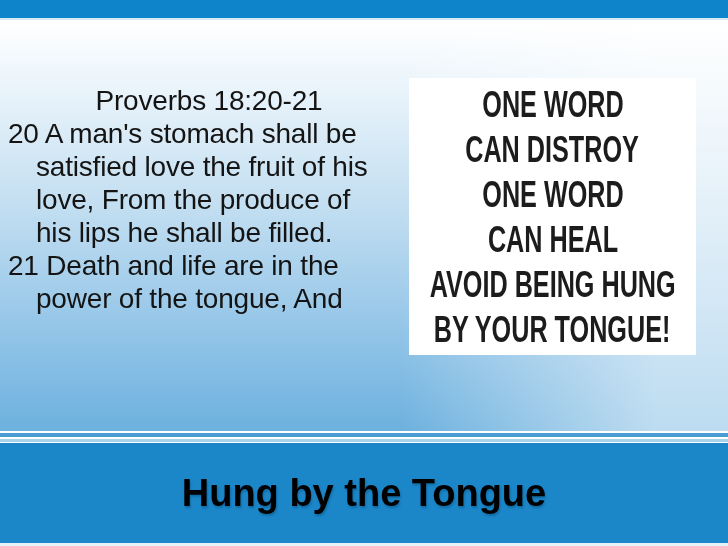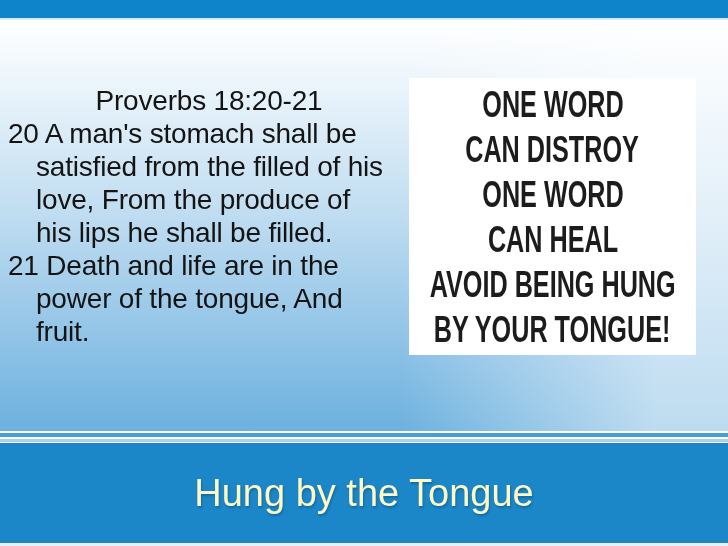--- a/index.html
+++ b/index.html
@@ -49,47 +49,46 @@
   .stripes .s2 { height: 4px; background: #4a9ed4; }
   .stripes .s3 { height: 2px; background: #ffffff; }
   .stripes .s4 { height: 3px; background: #a9d2ec; }
   .stripes .s5 { height: 1px; background: #ffffff; }
   .footer {
     position: absolute; left: 0; top: 443px; width: 100%; height: 100px;
     background: #1b86c8;
     display: flex; align-items: center; justify-content: center;
   }
   .footer-title {
-    color: #fef9c3;
-    font-weight: normal;
+    color: #000000;
+    font-weight: bold;
     font-size: 38px;
     letter-spacing: 0;
     text-shadow: 1px 2px 2px rgba(0, 60, 100, 0.35);
   }
   .bottom-strip {
     position: absolute; left: 0; top: 543px; width: 100%; height: 3px;
     background: #e6f1f8;
   }
 </style>
 </head>
 <body>
 
 <div class="slide">
 
   <div class="topbar"></div>
 
   <div class="scripture">
     <div class="title">Proverbs 18:20-21</div>
     <div class="line">20 A man's stomach shall be</div>
-    <div class="line cont">satisfied from the filled of his</div>
+    <div class="line cont">satisfied love the fruit of his</div>
     <div class="line cont">love, From the produce of</div>
     <div class="line cont">his lips he shall be filled.</div>
     <div class="line">21 Death and life are in the</div>
     <div class="line cont">power of the tongue, And</div>
-    <div class="line cont">fruit.</div>
   </div>
 
   <div class="poster">
     <div class="poster-line">ONE WORD</div>
     <div class="poster-line">CAN DISTROY</div>
     <div class="poster-line">ONE WORD</div>
     <div class="poster-line">CAN HEAL</div>
     <div class="poster-line">AVOID BEING HUNG</div>
     <div class="poster-line">BY YOUR TONGUE!</div>
   </div>

